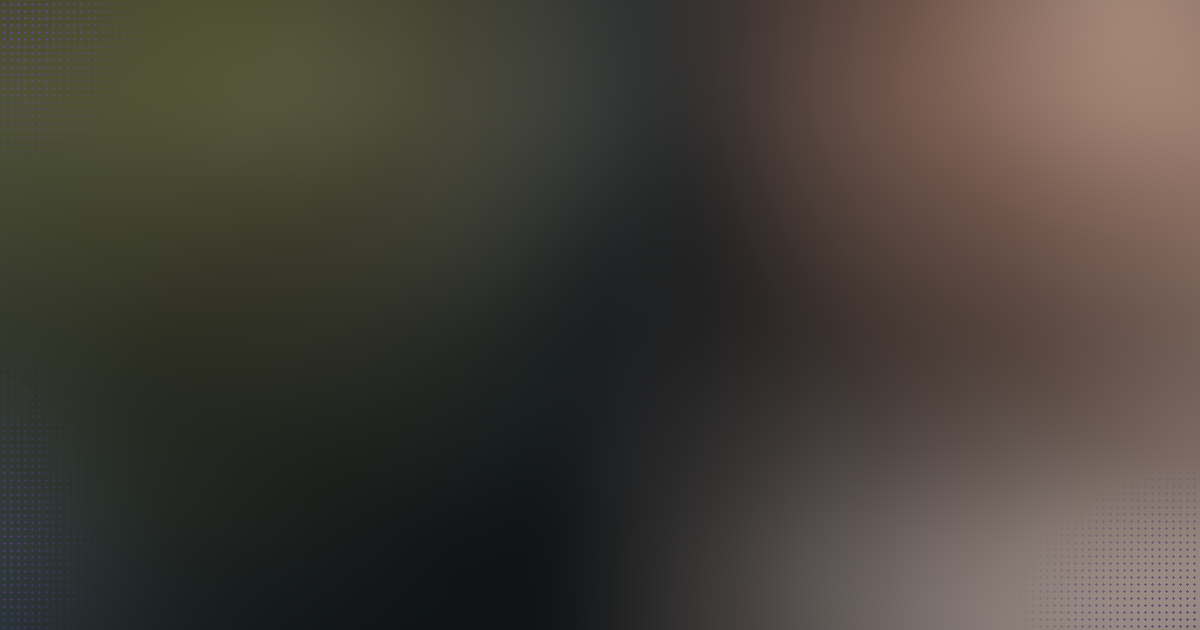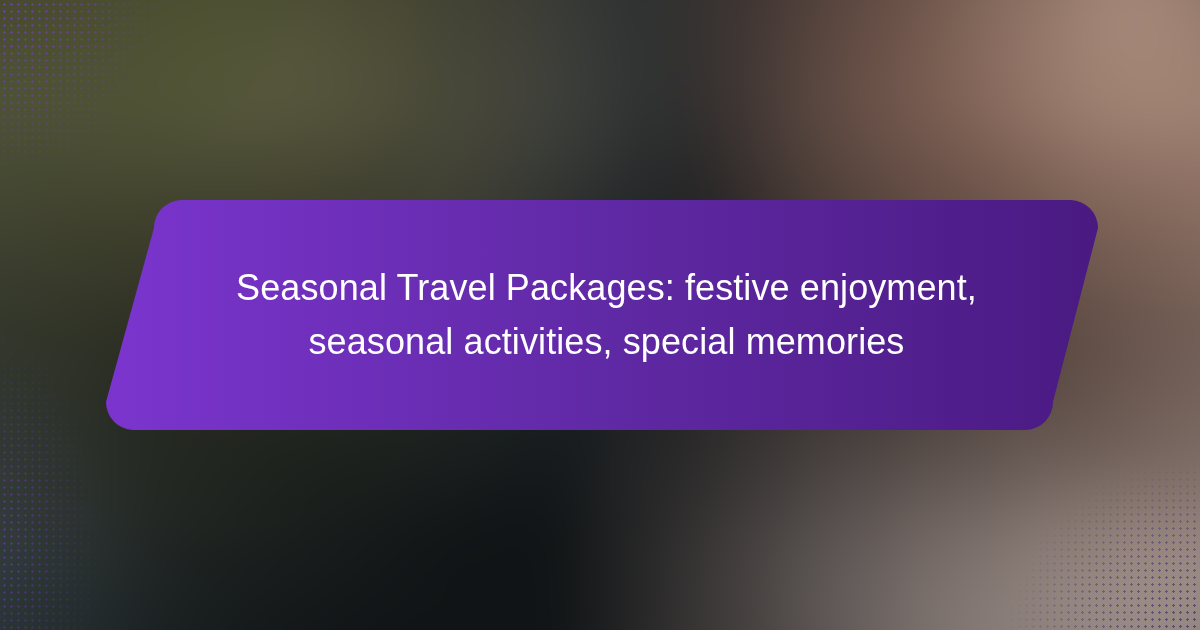--- a/index.html
+++ b/index.html
@@ -147,38 +147,14 @@
 
   <div class="photo-bg">
     <div class="photo-base"></div>
     <div class="photo-shade"></div>
   </div>
 
   <div class="dots dots-tl"></div>
   <div class="dots dots-bl"></div>
   <div class="dots dots-br"></div>
 
-  <div class="card-wrap">
-    <svg class="card-shape" viewBox="0 0 1015 240" preserveAspectRatio="none">
-      <defs>
-        <linearGradient id="cardGrad" x1="0" y1="0" x2="1" y2="0">
-          <stop offset="0%" stop-color="#7b35ce"></stop>
-          <stop offset="50%" stop-color="#6029a5"></stop>
-          <stop offset="100%" stop-color="#4a1a82"></stop>
-        </linearGradient>
-      </defs>
-      <path d="M 86,5
-               L 976,5
-               A 28,28 0 0 1 1003,33
-               L 958,207
-               A 28,28 0 0 1 931,235
-               L 38,235
-               A 28,28 0 0 1 11,207
-               L 59,33
-               A 28,28 0 0 1 86,5 Z" fill="url(#cardGrad)"></path>
-    </svg>
-
-    <div class="card-text">
-      <h1 class="headline">Seasonal Travel Packages: festive enjoyment, seasonal activities, special memories</h1>
-    </div>
-  </div>
 
 </div>
 
 </body></html>

